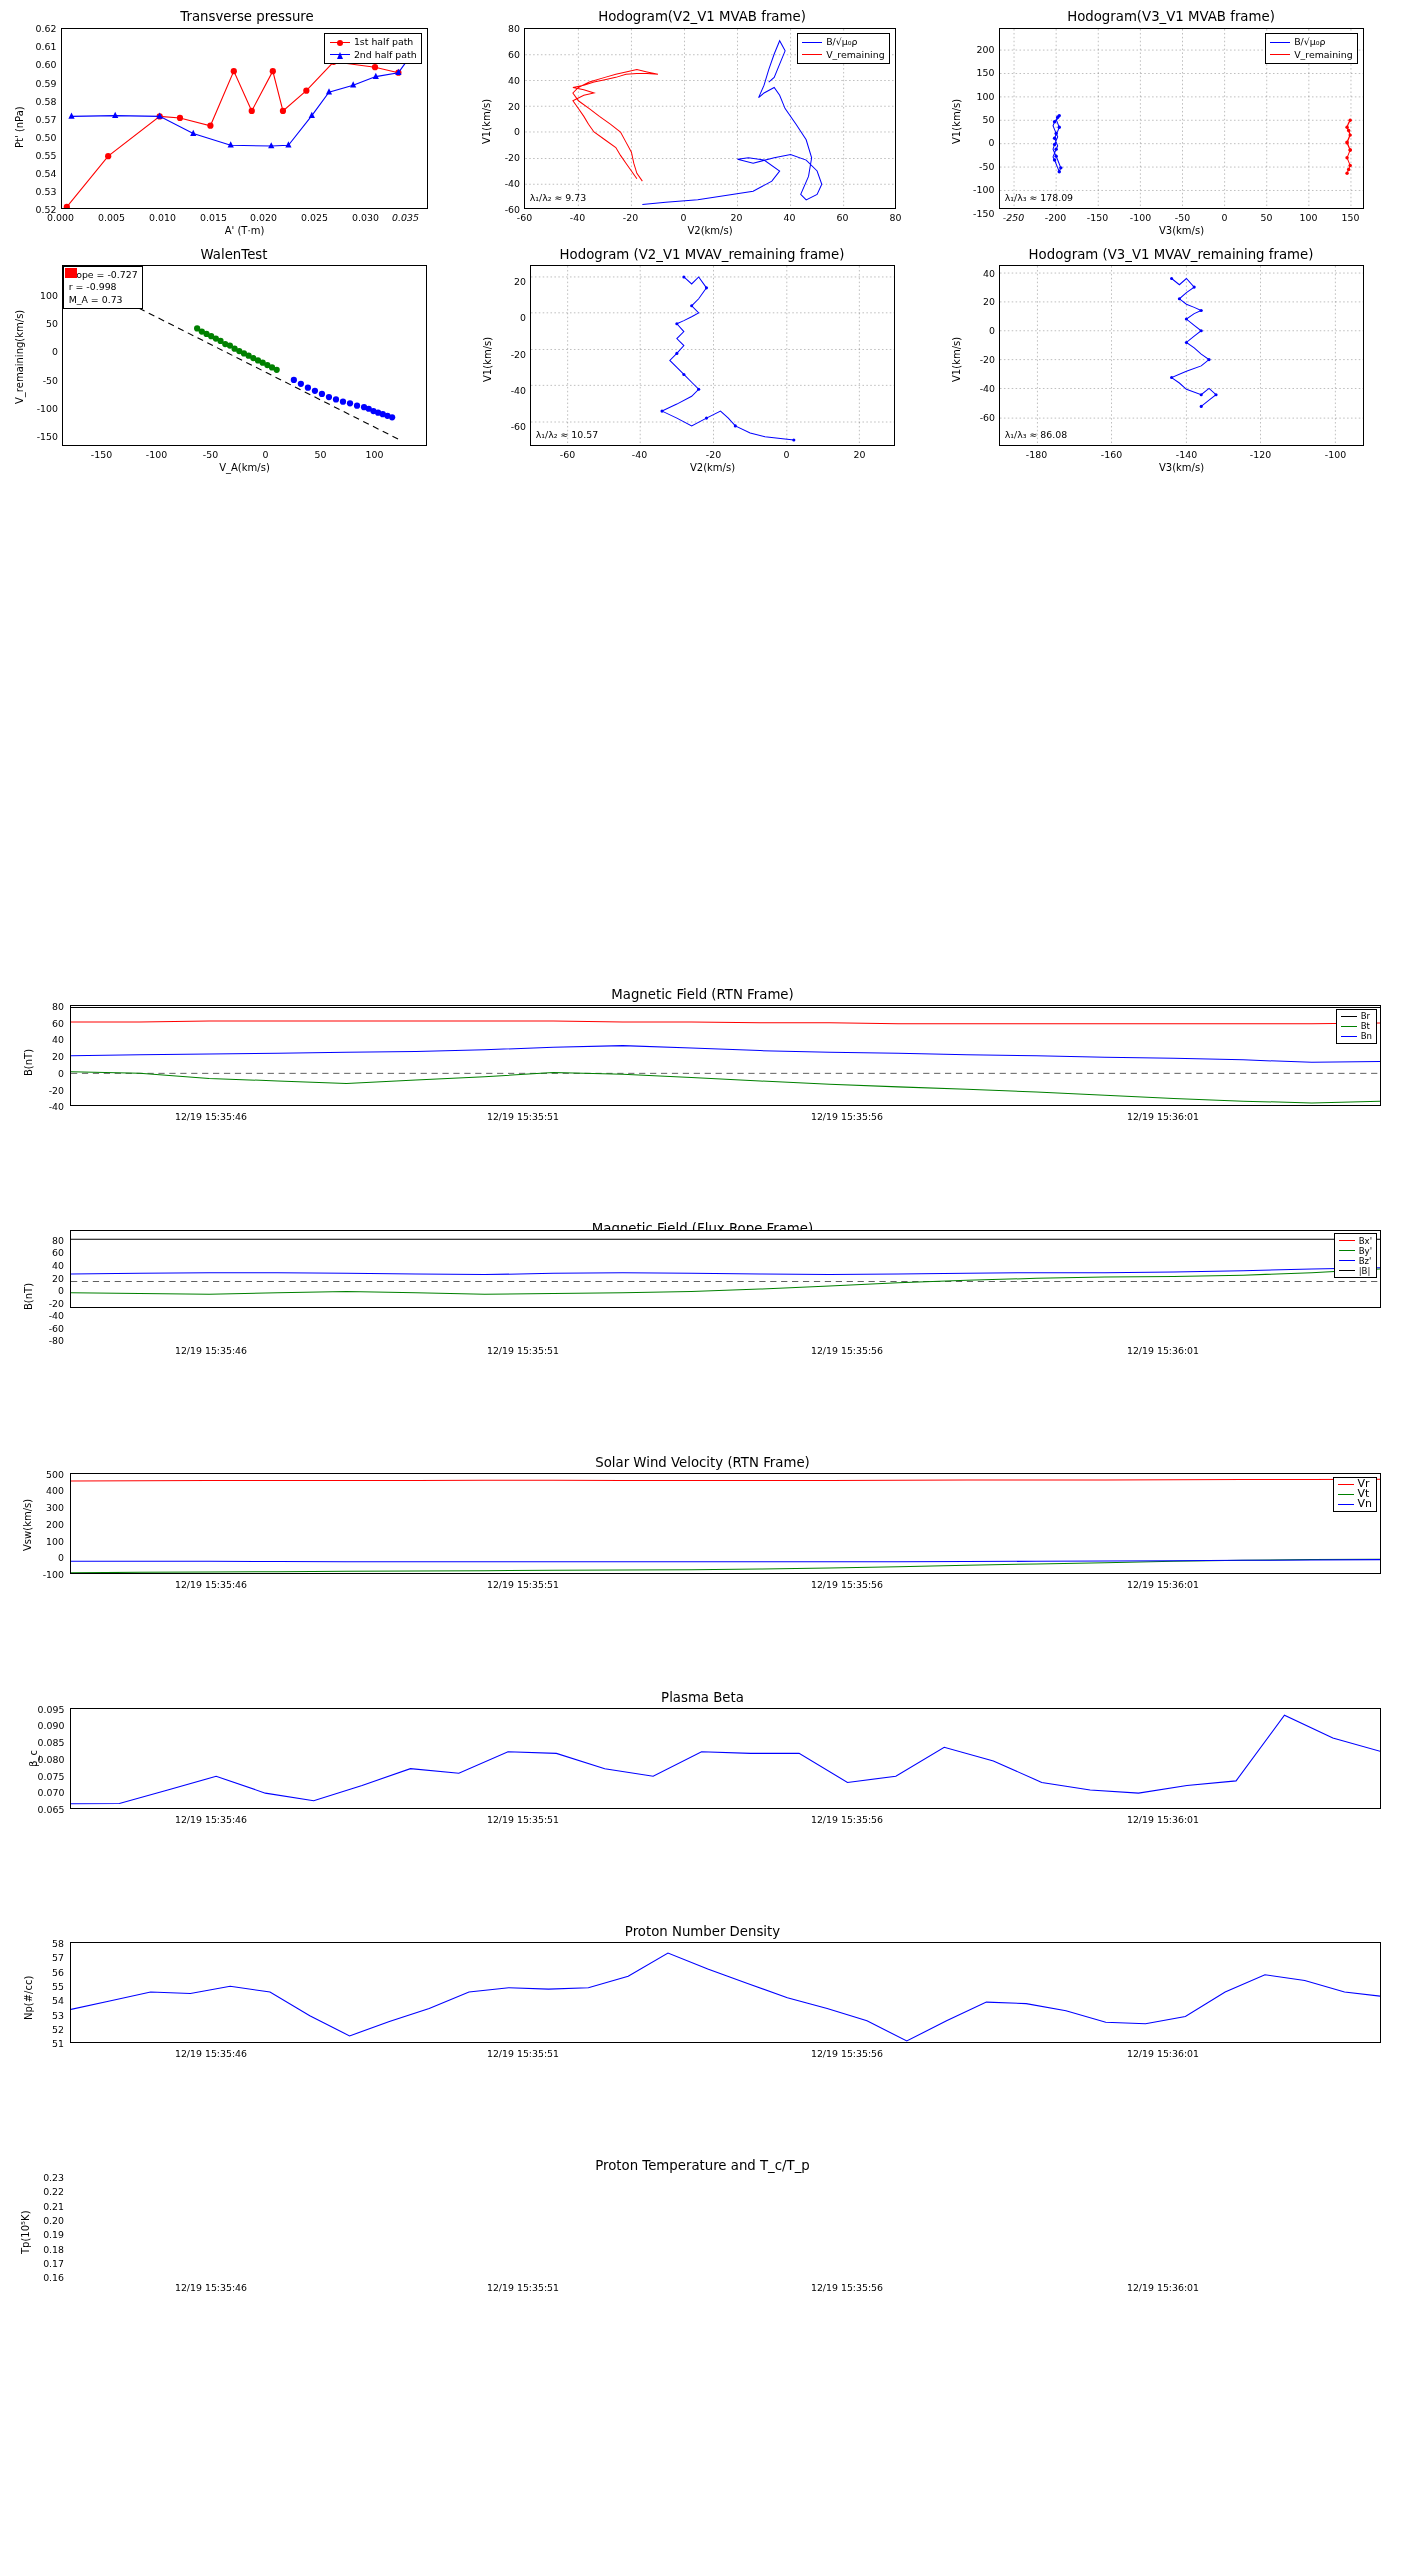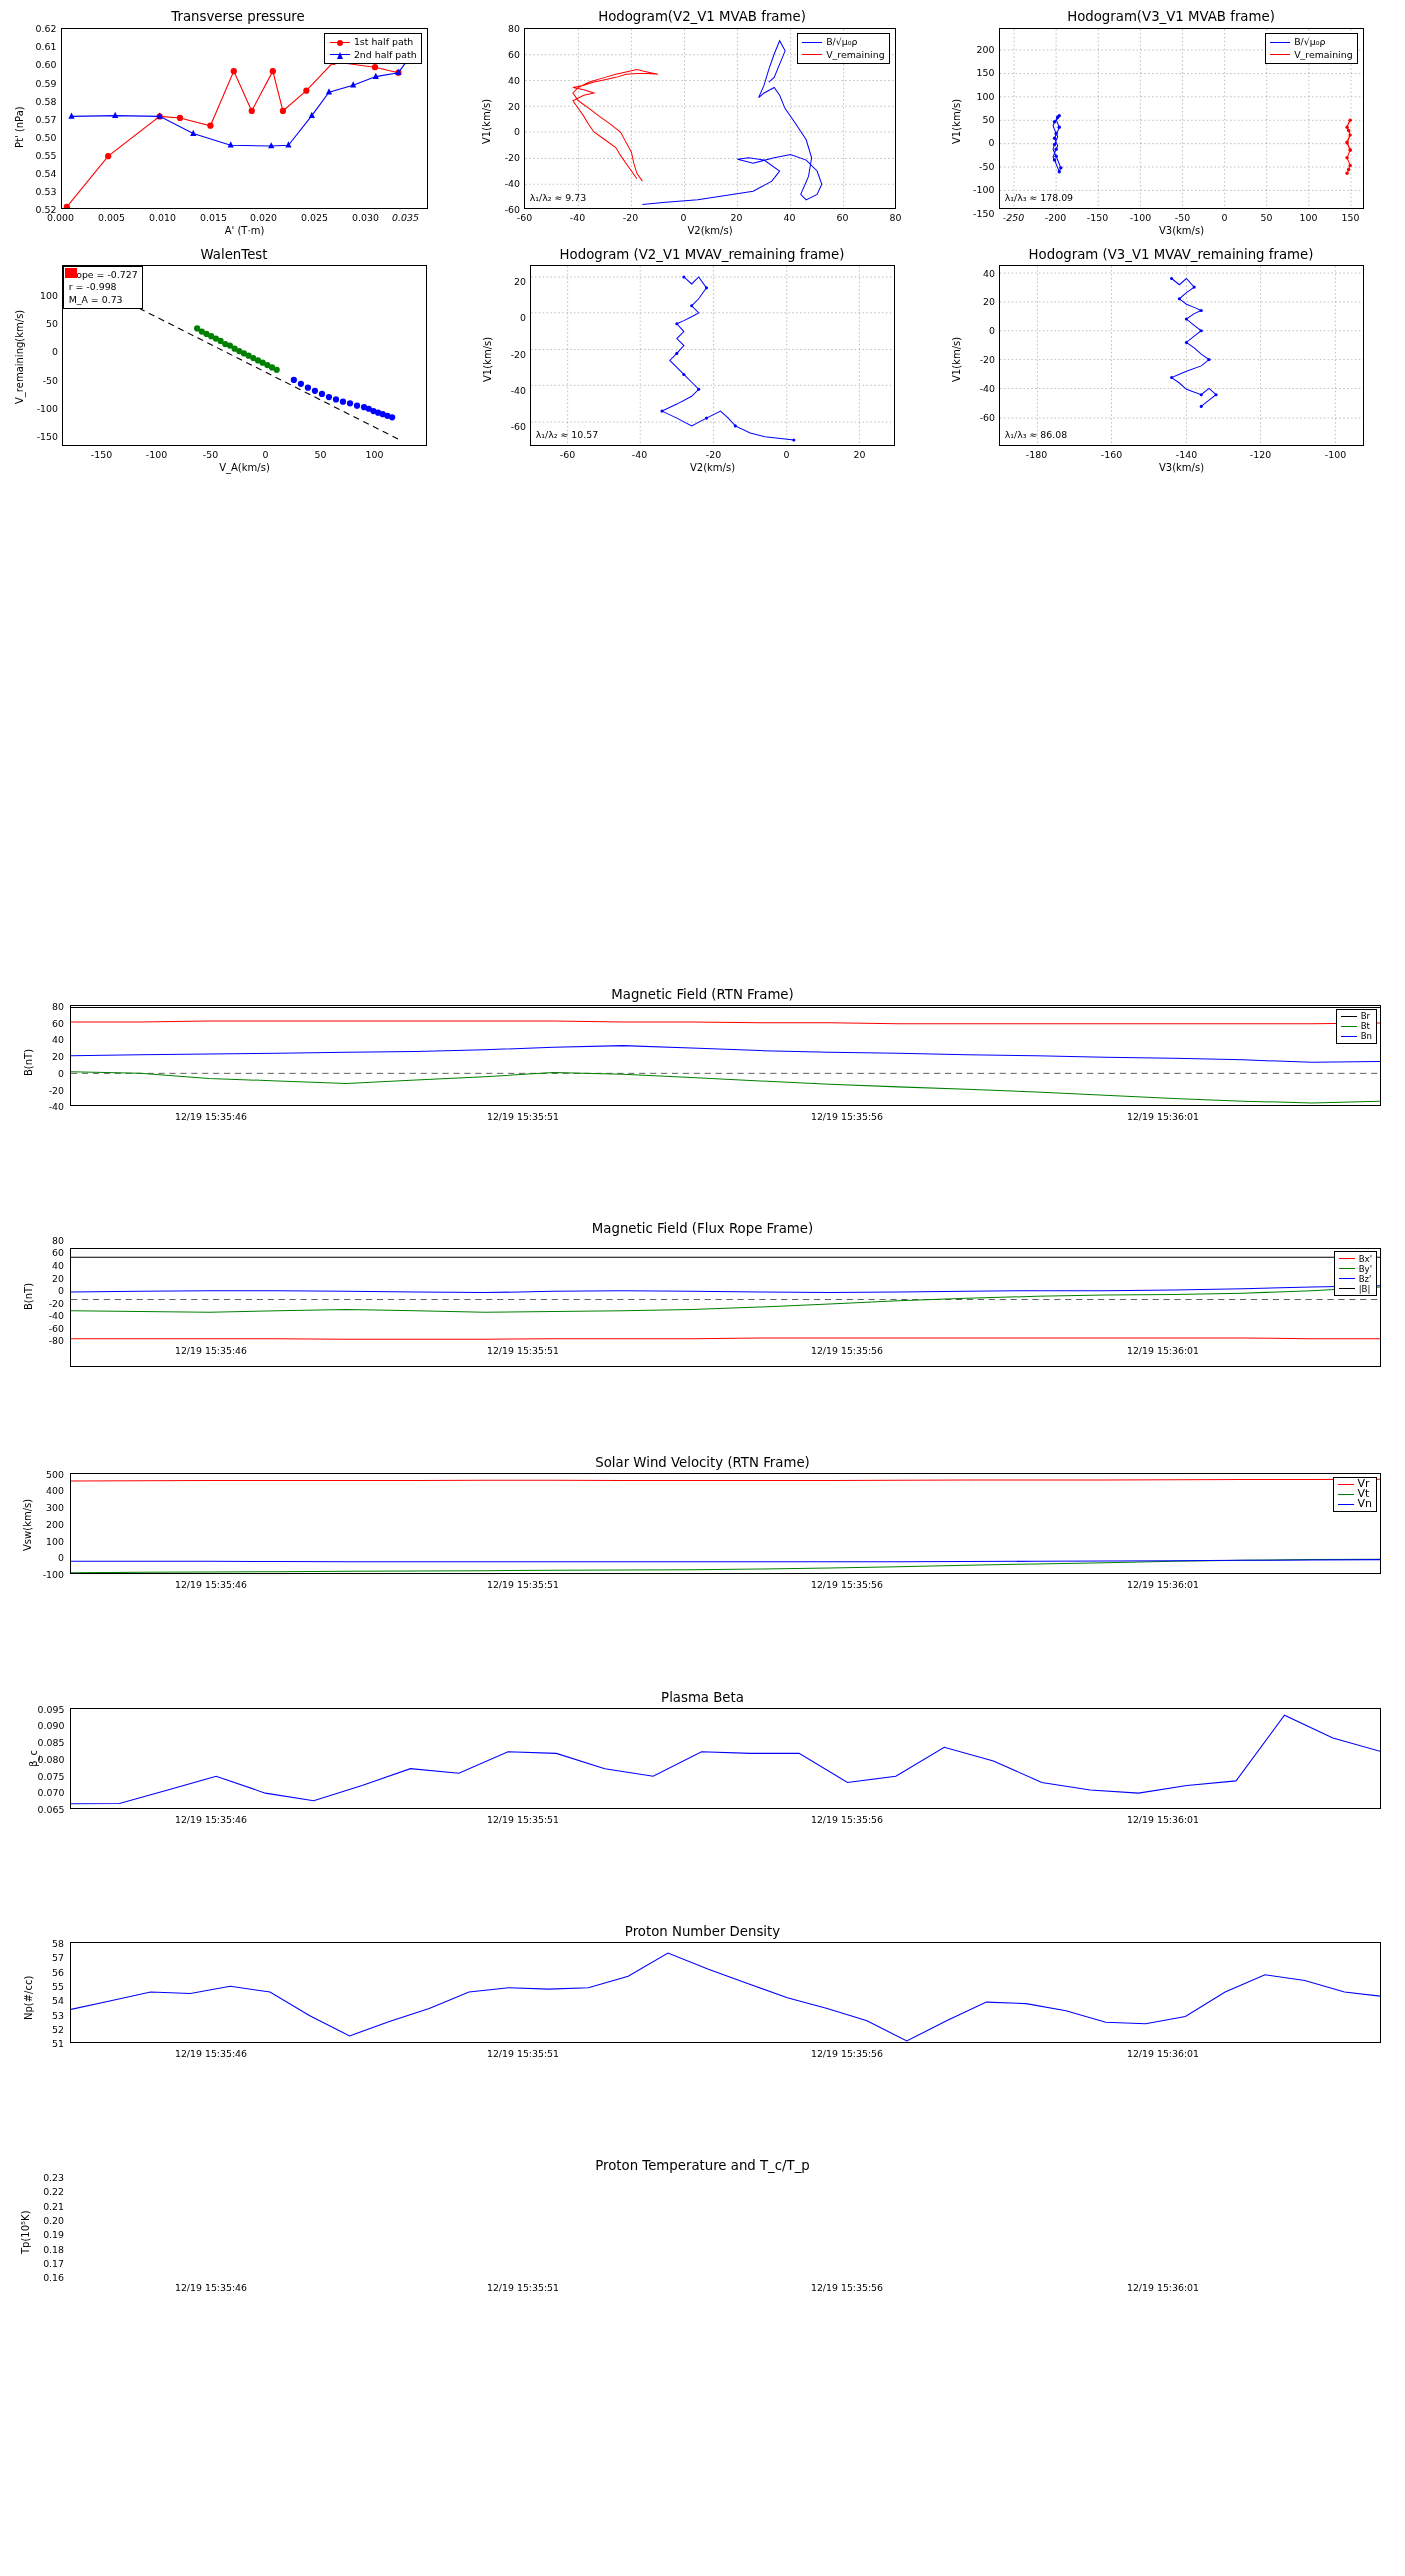--- a/index.html
+++ b/index.html
@@ -21,21 +21,21 @@
   .note{position:absolute;font-size:9.4px;}
   svg{position:absolute;left:0;top:0;overflow:visible;}
   .grid line{stroke:#000;stroke-width:0.6;stroke-dasharray:2,3;opacity:.55;}
 </style>
 </head>
 <body>
 
 <div class="page">
 
   <div class="panel" style="left:0;top:0;width:468px;height:234px;">
-    <div class="title" style="top:9.4px;left:4px;">Transverse pressure</div>
+    <div class="title" style="top:9.4px;left:13px;">Transverse pressure</div>
     <div class="axes" style="left:61px;top:28px;width:367px;height:181px;">
       <svg width="367" height="181" viewBox="0 0 470 232">
         <polyline fill="none" stroke="#ff0000" stroke-width="1.4" points="6,228 59,163 125,112 151,114 190,124 220,54 243,105 270,54 283,105 313,79 348,42 401,49 431,56"></polyline>
         <g fill="#ff0000">
           <circle cx="6" cy="228" r="4"></circle>
             <circle cx="59" cy="163" r="4"></circle>
             <circle cx="125" cy="112" r="4"></circle>
           <circle cx="151" cy="114" r="4"></circle>
             <circle cx="190" cy="124" r="4"></circle>
             <circle cx="220" cy="54" r="4"></circle>
@@ -436,21 +436,21 @@
     <div class="tick y" style="left:33px;top:103px;width:31px;">-20</div>
     <div class="tick y" style="left:33px;top:119px;width:31px;">-40</div>
     <div class="tick x" style="left:133px;top:129px;width:156px;">12/19 15:35:46</div>
     <div class="tick x" style="left:445px;top:129px;width:156px;">12/19 15:35:51</div>
     <div class="tick x" style="left:769px;top:129px;width:156px;">12/19 15:35:56</div>
     <div class="tick x" style="left:1085px;top:129px;width:156px;">12/19 15:36:01</div>
   </div>
 
   <div class="panel" style="left:0;top:1216px;width:1405px;height:156px;">
     <div class="title" style="top:4.7px;left:0;">Magnetic Field (Flux Rope Frame)</div>
-    <div class="axes" style="left:70px;top:32px;width:1311px;height:119px;">
+    <div class="axes" style="left:70px;top:14px;width:1311px;height:78px;">
       <svg width="1311" height="101" viewBox="0 0 1680 130" preserveAspectRatio="none">
         <line x1="0" y1="65" x2="1680" y2="65" stroke="#555" stroke-width="1.2" stroke-dasharray="8,6"></line>
         <polyline fill="none" stroke="#000000" stroke-width="1.3" points="0,10.6 1680,10.6"></polyline>
         <polyline fill="none" stroke="#ff0000" stroke-width="1.3" points="0,115.4 88,115.4 177,115.4 265,115.4 353,116.2 442,116.2 530,116.2 618,115.4 707,115.4 795,115.4 883,114.6 972,114.6 1060,114.6 1148,114.6 1237,114.6 1325,114.6 1413,114.6 1502,114.6 1590,115.4 1680,115.4"></polyline>
         <polyline fill="none" stroke="#008000" stroke-width="1.3" points="0,79.6 88,80.4 177,81.3 265,79.6 353,78.0 442,79.6 530,81.3 618,80.4 707,79.6 795,78.0 883,74.8 972,70.7 1060,66.6 1148,63.4 1237,60.9 1325,59.3 1413,58.5 1502,56.9 1590,53.6 1680,48.8"></polyline>
         <polyline fill="none" stroke="#0000ff" stroke-width="1.3" points="0,55.3 88,54.5 177,53.6 265,53.6 353,54.5 442,55.3 530,56.1 618,54.5 707,53.6 795,54.5 883,55.3 972,56.1 1060,55.3 1148,54.5 1237,53.6 1325,53.6 1413,52.8 1502,51.2 1590,48.8 1680,47.1"></polyline>
       </svg>
       <div class="legend" style="right:3.1px;top:2.3px;line-height:10px;font-size:8.6px;padding:1.6px 3.9px;">
         <div class="row">
             <span class="swatch" style="border-top-color:#ff0000;width:15.6px;"></span>

